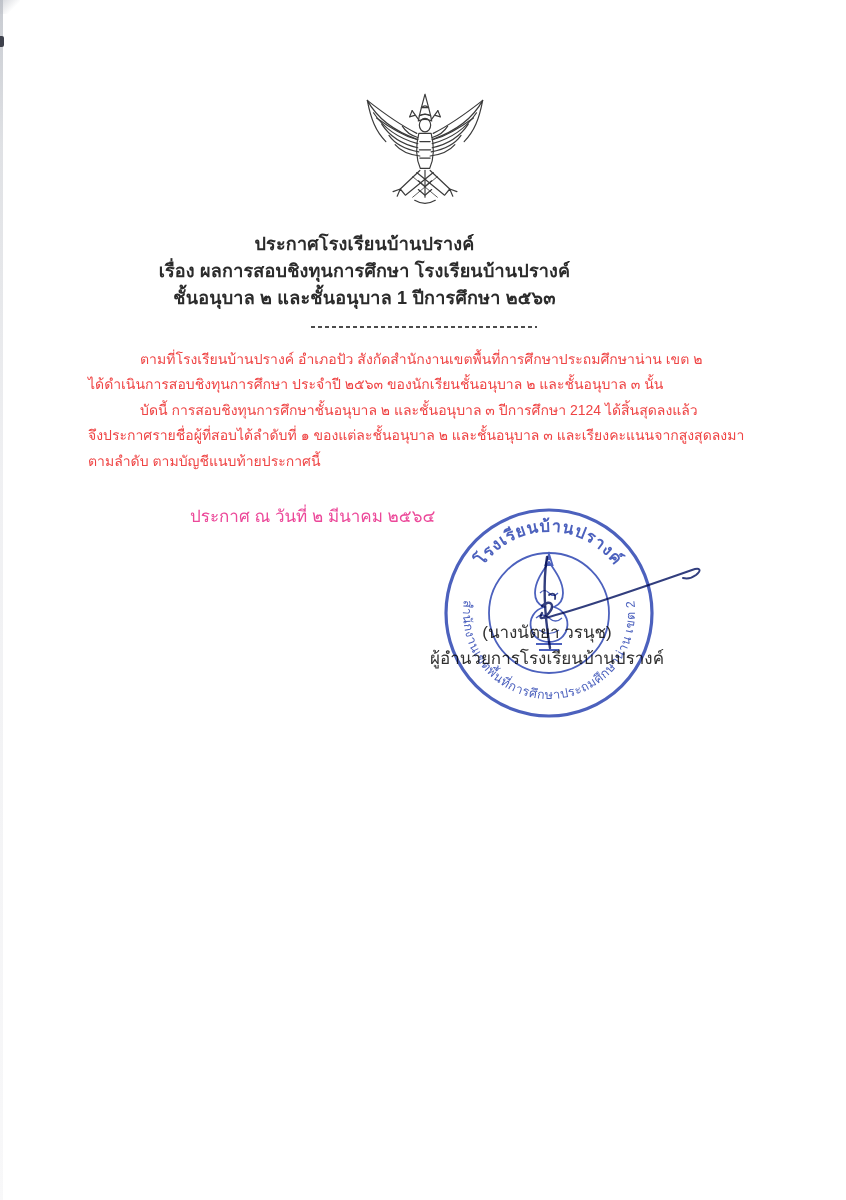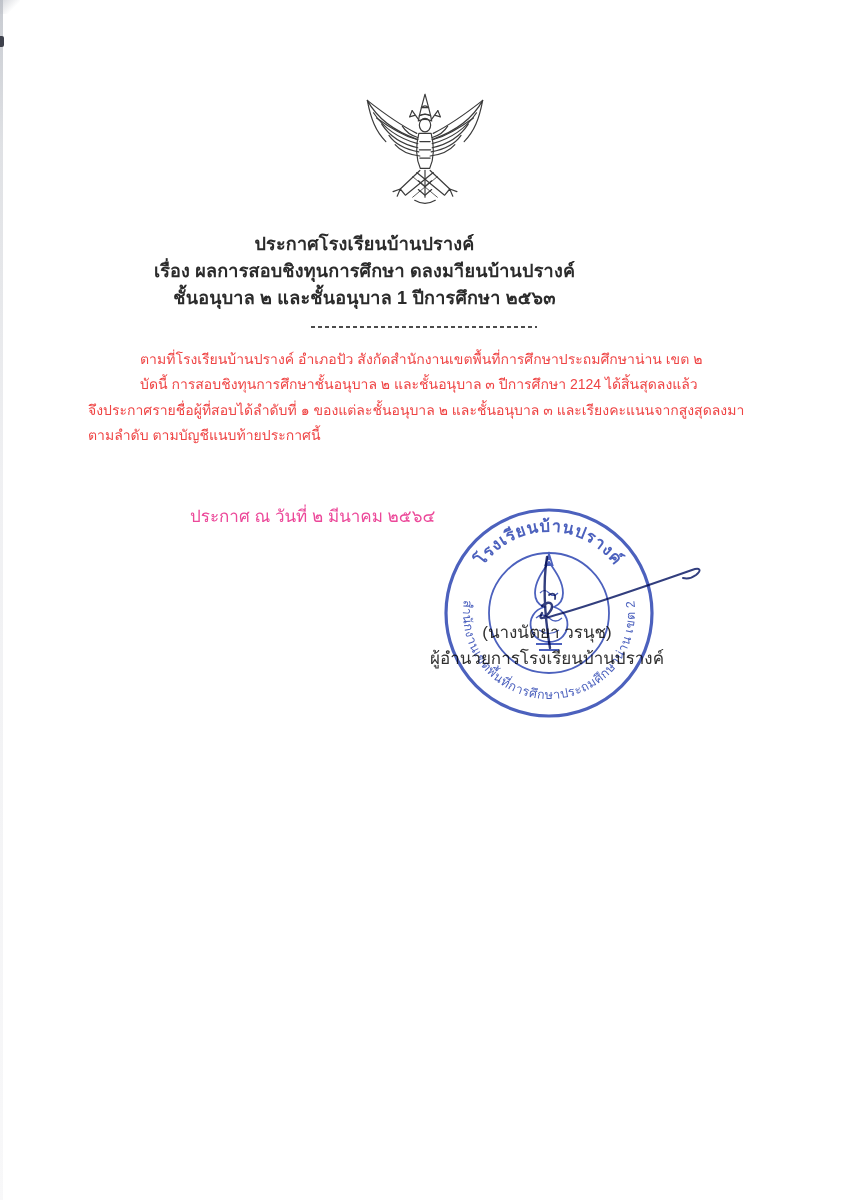--- a/index.html
+++ b/index.html
@@ -95,28 +95,29 @@
       <path d="M54 82 L78 102 M78 82 L54 102" stroke-width="0.8"></path>
 
       <path d="M66 76 L66 102"></path>
       <path d="M59.5 86 L66 91.5 L72.5 86 M59.5 94.5 L66 100 L72.5 94.5"></path>
       <path d="M56 105 Q66 111 76 105"></path>
     </g>
   </svg>
 
   <div class="title-block">
     <div class="title-line">ประกาศโรงเรียนบ้านปรางค์</div>
-    <div class="title-line">เรื่อง  ผลการสอบชิงทุนการศึกษา ดลงมาียนบ้านปรางค์</div>
+    <div class="title-line">เรื่อง  ผลการสอบชิงทุนการศึกษา โรงเรียนบ้านปรางค์</div>
     <div class="title-line">ชั้นอนุบาล ๒ และชั้นอนุบาล 1  ปีการศึกษา ๒๕๖๓</div>
   </div>
 
   <div class="separator"></div>
 
   <div class="body-block">
     <div class="body-line indent">ตามที่โรงเรียนบ้านปรางค์  อำเภอปัว  สังกัดสำนักงานเขตพื้นที่การศึกษาประถมศึกษาน่าน เขต  ๒</div>
+    <div class="body-line">ได้ดำเนินการสอบชิงทุนการศึกษา ประจำปี ๒๕๖๓  ของนักเรียนชั้นอนุบาล ๒ และชั้นอนุบาล ๓  นั้น</div>
     <div class="body-line indent">บัดนี้ การสอบชิงทุนการศึกษาชั้นอนุบาล ๒ และชั้นอนุบาล ๓ ปีการศึกษา 2124 ได้สิ้นสุดลงแล้ว</div>
     <div class="body-line">จึงประกาศรายชื่อผู้ที่สอบได้ลำดับที่ ๑ ของแต่ละชั้นอนุบาล ๒ และชั้นอนุบาล ๓ และเรียงคะแนนจากสูงสุดลงมา</div>
     <div class="body-line">ตามลำดับ  ตามบัญชีแนบท้ายประกาศนี้</div>
   </div>
 
   <div class="date-line">ประกาศ  ณ  วันที่ ๒ มีนาคม  ๒๕๖๔</div>
 
   <div class="signer-block">
     <div class="signer-name">(นางนัตยา  วรนุช)</div>
     <div class="signer-position">ผู้อำนวยการโรงเรียนบ้านปรางค์</div>

